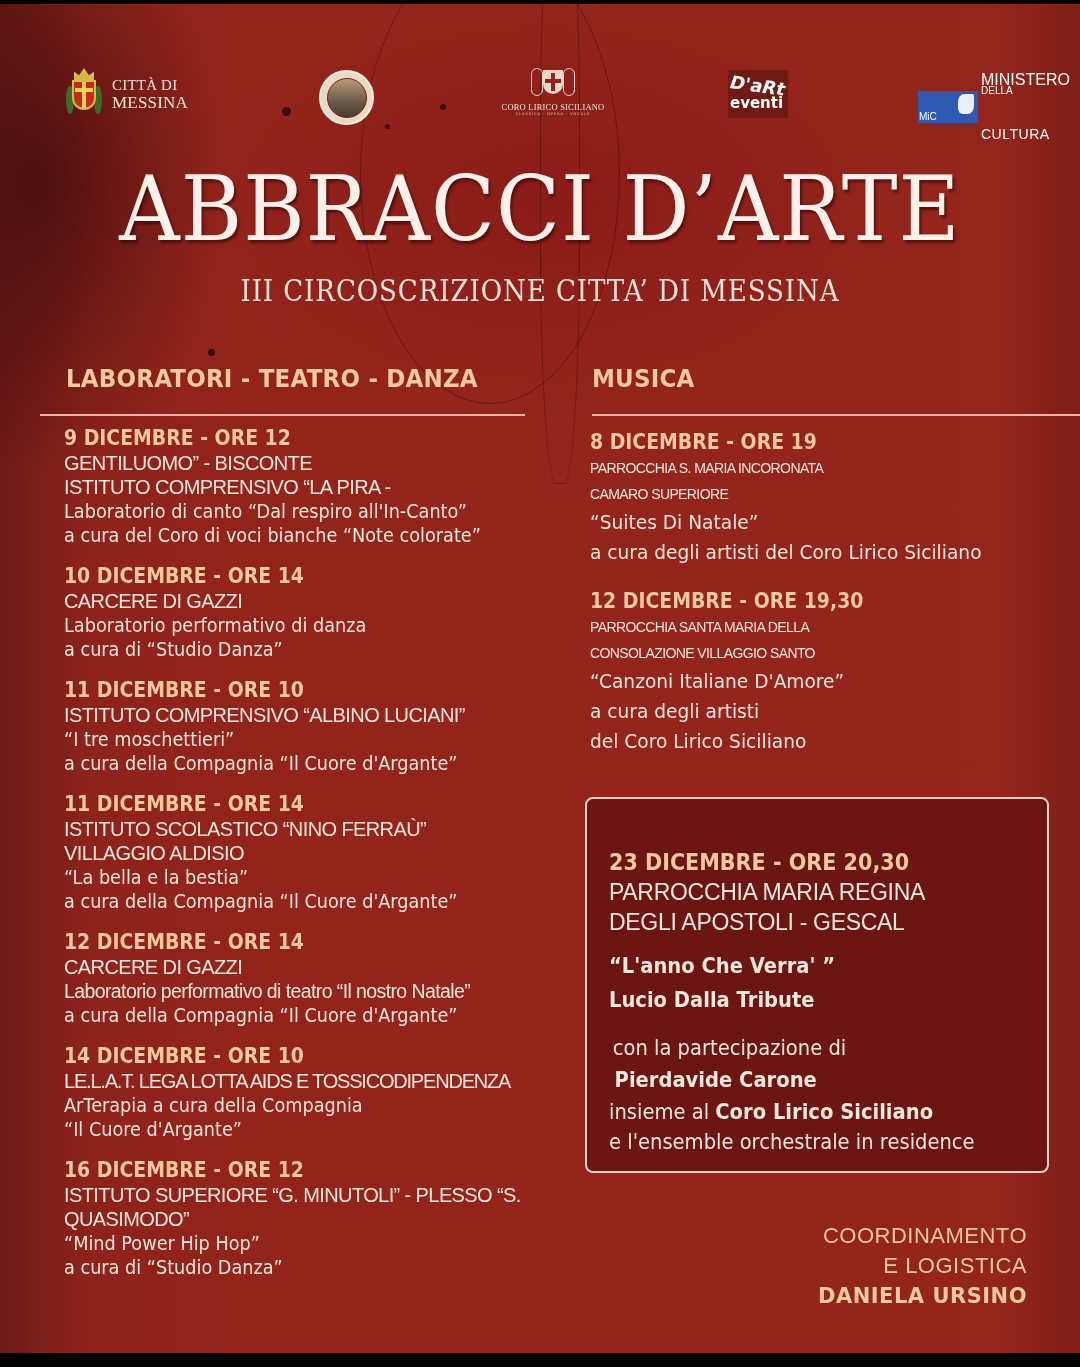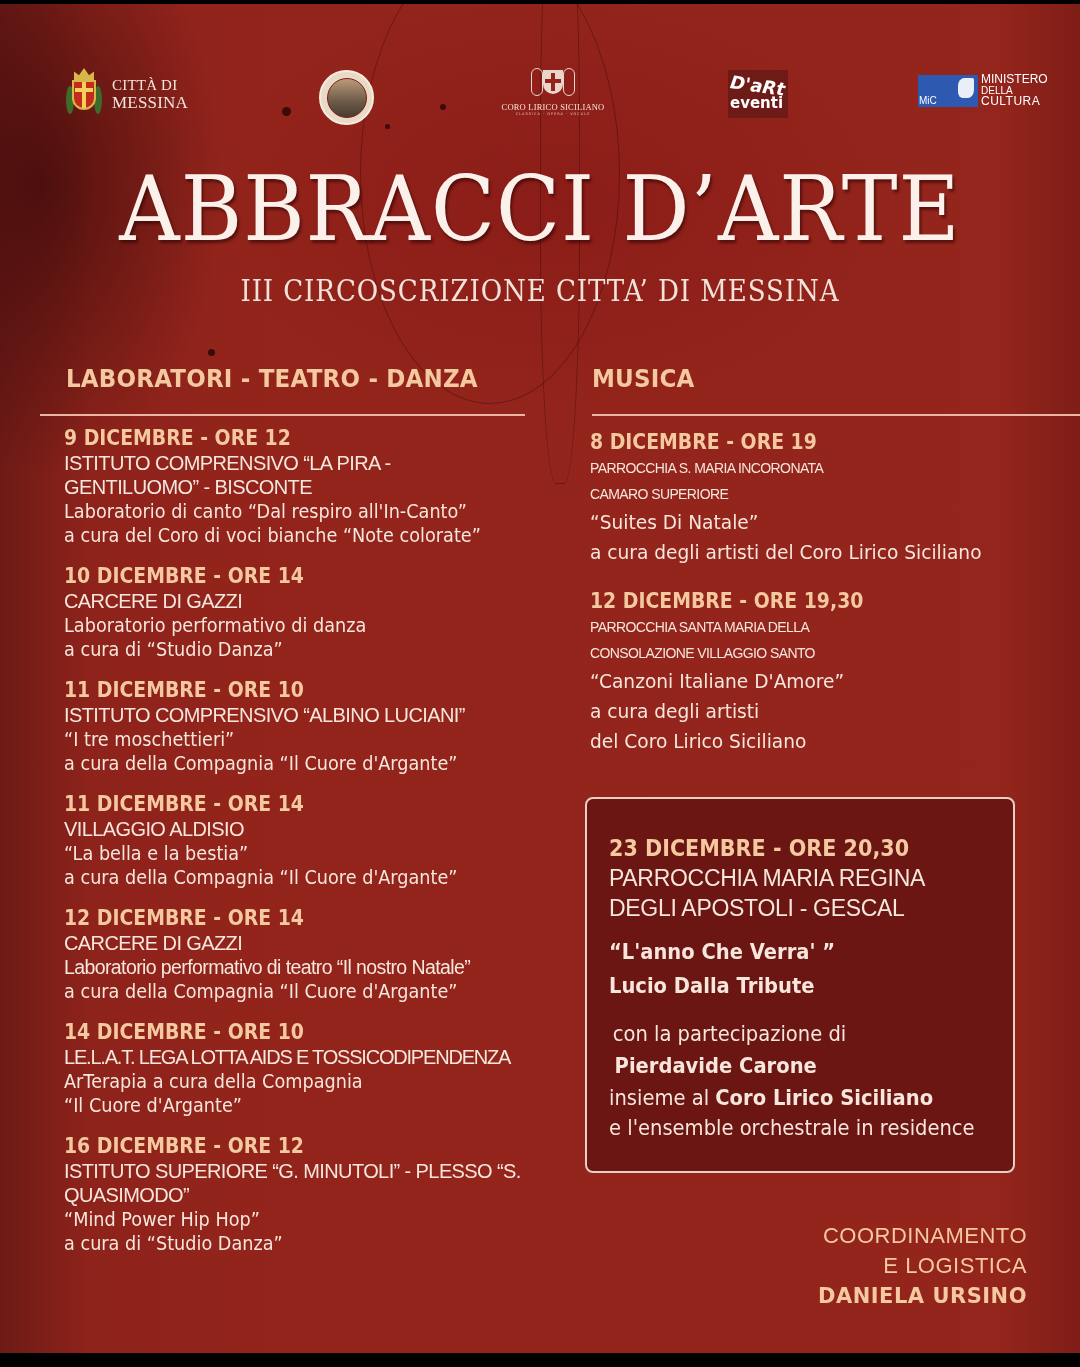--- a/index.html
+++ b/index.html
@@ -45,23 +45,23 @@
 
   .logo-darti { left: 728px; top: 66px; width: 60px; height: 48px; background: #6e1a17; flex-direction: column; justify-content: center; align-items: flex-start; padding-left: 2px; }
   .logo-darti .a { font-family: "DejaVu Sans", sans-serif; font-weight: bold; font-style: italic; font-size: 18px; color: #fff; line-height: 18px; transform: rotate(8deg); }
   .logo-darti .b { font-family: "DejaVu Sans", sans-serif; font-weight: bold; font-size: 15px; color: #fff; line-height: 16px; }
 
   .logo-mic { left: 918px; top: 70px; }
   .mic-box { width: 60px; height: 32px; background: #2d5ab0; position: relative; margin-right: 3px; }
   .mic-box .mic-label { position: absolute; left: 1px; bottom: 1px; font-family: "Liberation Sans", sans-serif; font-size: 10px; color: #fff; }
   .mic-box .face { position: absolute; right: 4px; top: 3px; width: 16px; height: 20px; background: #fff; border-radius: 40% 10% 40% 30%; opacity: 0.9; }
   .mic-text { font-family: "Liberation Sans", sans-serif; color: #fff; line-height: 11px; }
-  .mic-text .l1 { font-size: 12px; }
+  .mic-text .l1 { font-size: 16px; }
   .mic-text .l2 { font-size: 10px; }
-  .mic-text .l3 { font-size: 12px; letter-spacing: 0.5px; }
+  .mic-text .l3 { font-size: 14px; letter-spacing: 0.5px; margin-top: 33px; }
 
   
   .title {
     position: absolute; left: 0; width: 1080px; top: 150px; text-align: center;
     font-family: "DejaVu Serif", serif; font-size: 90px; font-weight: normal; color: #fbf1ea;
     letter-spacing: 1px; transform: scaleX(0.93); transform-origin: center;
     text-shadow: 2px 3px 3px rgba(40,0,0,0.55);
     line-height: 110px;
   }
   .subtitle {
@@ -88,23 +88,23 @@
   .event { margin-bottom: 17px; }
   .events-right .event { margin-bottom: 22px; }
   .ev-date { font-family: "DejaVu Sans", sans-serif; font-weight: bold; font-size: 20.5px; line-height: 25px; color: #f4c9a0; white-space: nowrap; transform: scaleX(0.92); transform-origin: left; }
   .ev-venue { font-family: "Liberation Sans", sans-serif; font-size: 20px; line-height: 24px; letter-spacing: -0.6px; }
   .ev-line { font-family: "DejaVu Sans", sans-serif; font-size: 19px; line-height: 24px; white-space: nowrap; transform: scaleX(0.93); transform-origin: left; }
   .events-right .ev-venue { font-size: 14px; line-height: 26px; }
   .events-right .ev-line { font-size: 20px; line-height: 30px; }
 
   
   .box {
-    position: absolute; left: 585px; top: 793px; width: 430px; height: 376px;
+    position: absolute; left: 585px; top: 793px; width: 464px; height: 376px;
     background: #6b1613; border: 2px solid #e8cfc4; border-radius: 8px; color: #f6e6dc;
-    padding: 34px 20px 0 22px;
+    padding: 48px 20px 0 22px;
   }
   .box .ev-date { font-size: 22.5px; line-height: 30px; }
   .box .box-venue { font-family: "Liberation Sans", sans-serif; font-size: 23px; line-height: 30px; letter-spacing: -0.3px; }
   .box .box-bold { font-family: "DejaVu Sans", sans-serif; font-weight: bold; font-size: 21px; line-height: 34px; transform: scaleX(0.93); transform-origin: left; white-space: nowrap; }
   .box .box-bold-first { margin-top: 12px; }
   .box .box-line { font-family: "DejaVu Sans", sans-serif; font-size: 21px; line-height: 30px; transform: scaleX(0.93); transform-origin: left; white-space: nowrap; }
   .box .box-line-first { margin-top: 16px; padding-left: 4px; }
   .box .box-indent { padding-left: 6px; }
   .box b { font-weight: bold; }
 
@@ -178,39 +178,40 @@
   <div class="subtitle">III CIRCOSCRIZIONE CITTA’ DI MESSINA</div>
 
   <div class="sec-head sec-left">LABORATORI - TEATRO - DANZA</div>
   <div class="sec-head sec-right">MUSICA</div>
   <div class="rule rule-left"></div>
   <div class="rule rule-right"></div>
 
   <div class="events events-left">
     <div class="event">
       <div class="ev-date">9 DICEMBRE - ORE 12</div>
+      <div class="ev-venue">GENTILUOMO” - BISCONTE</div>
       <div class="ev-venue">ISTITUTO COMPRENSIVO “LA PIRA -</div>
-      <div class="ev-venue">GENTILUOMO” - BISCONTE</div>
       <div class="ev-line">Laboratorio di canto “Dal respiro all'In-Canto”</div>
       <div class="ev-line">a cura del Coro di voci bianche “Note colorate”</div>
     </div>
     <div class="event">
       <div class="ev-date">10 DICEMBRE - ORE 14</div>
       <div class="ev-venue">CARCERE DI GAZZI</div>
       <div class="ev-line">Laboratorio performativo di danza</div>
       <div class="ev-line">a cura di “Studio Danza”</div>
     </div>
     <div class="event">
       <div class="ev-date">11 DICEMBRE - ORE 10</div>
       <div class="ev-venue">ISTITUTO COMPRENSIVO “ALBINO LUCIANI”</div>
       <div class="ev-line">“I tre moschettieri”</div>
       <div class="ev-line">a cura della Compagnia “Il Cuore d'Argante”</div>
     </div>
     <div class="event">
       <div class="ev-date">11 DICEMBRE - ORE 14</div>
+      <div class="ev-venue">ISTITUTO SCOLASTICO “NINO FERRAÙ”</div>
       <div class="ev-venue">VILLAGGIO ALDISIO</div>
       <div class="ev-line">“La bella e la bestia”</div>
       <div class="ev-line">a cura della Compagnia “Il Cuore d'Argante”</div>
     </div>
     <div class="event">
       <div class="ev-date">12 DICEMBRE - ORE 14</div>
       <div class="ev-venue">CARCERE DI GAZZI</div>
       <div class="ev-venue" style="font-size:19.5px;">Laboratorio performativo di teatro “Il nostro Natale”</div>
       <div class="ev-line">a cura della Compagnia “Il Cuore d'Argante”</div>
     </div>

